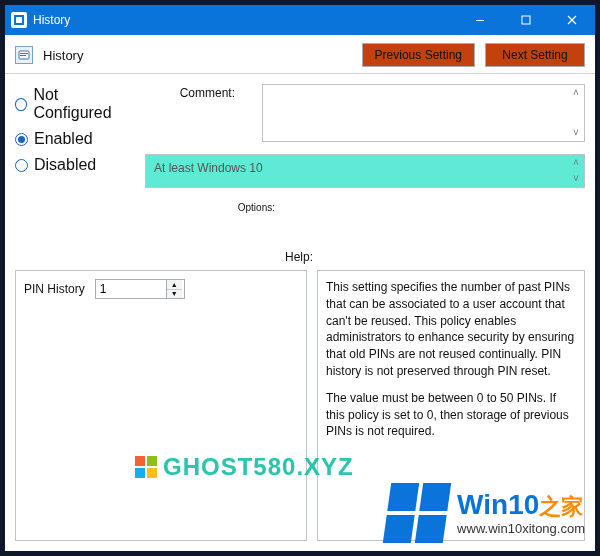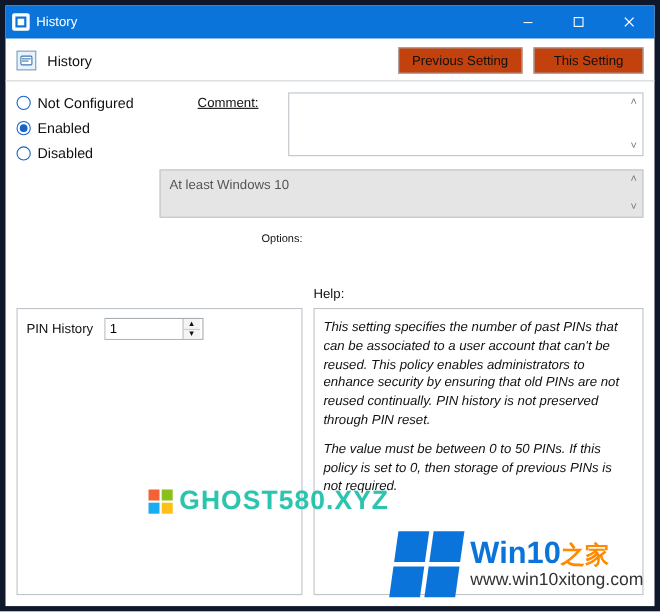--- a/index.html
+++ b/index.html
@@ -91,21 +91,21 @@
   }
   .state-col {
     width:120px;
     padding-top:2px;
     display:flex;
     flex-direction:column;
     gap:8px;
   }
   .radio-row {
     display:flex; align-items:center; gap:6px;
-    font-size:13px;
+    font-size:16px;
     cursor:pointer;
   }
   .radio {
     width:13px; height:13px;
     border:1px solid #1a62c6;
     border-radius:50%;
     display:inline-flex; align-items:center; justify-content:center;
     background:#fff;
   }
   .radio.checked::after{
@@ -144,23 +144,23 @@
   .scroll-up { top:2px; }
   .scroll-down { bottom:2px; }
 
   .supported-row {
     display:flex;
     gap:10px;
     margin-top:6px;
   }
   .supported-box {
     flex:1;
-    height:44px;
+    height:34px;
     border:1px solid #bfc4c9;
-    background:#e5e5e5;
+    background:#5eead4;
     padding:6px 16px 4px 8px;
     font-size:12px;
     position:relative;
     color:#555;
   }
 
   .cols-header {
     display:flex;
     margin-top:14px;
     gap:10px;
@@ -177,27 +177,27 @@
   }
   .panel {
     border:1px solid #bfc4c9;
     background:#fff;
     padding:8px;
     font-size:12px;
     overflow:hidden;
     position:relative;
   }
   .options-panel {
-    width:260px;
+    width:292px;
   }
   .help-panel {
     flex:1;
     line-height:1.4;
   }
-  .help-panel p { margin:0 0 10px 0;font-style:italic; }
+  .help-panel p { margin:0 0 10px 0; }
 
   .opt-row { display:flex; align-items:center; gap:8px; }
   .spinner {
     display:flex;
     border:1px solid #a8adb3;
     height:20px;
     width:90px;
     margin-left:2px;
     background:#fff;
   }
@@ -215,21 +215,21 @@
     display:flex; align-items:center; justify-content:center;
     font-size:7px;
     line-height:1;
     cursor:pointer;
     background:#f4f4f4;
   }
   .spinner .sp:first-child{ border-bottom:1px solid #ccc;}
 
   .watermark1 {
     position:absolute;
-    left:130px; top:368px;
+    left:130px; top:379px;
     font-size:24px;
     font-weight:bold;
     letter-spacing:1px;
     color:#12bfa6;
     opacity:0.9;
     pointer-events:none;
     display:flex; align-items:center; gap:6px;
     text-shadow: 0 0 2px rgba(0,0,0,.1);
   }
   .wm-flag {
@@ -253,21 +253,21 @@
   .wm2-flag {
     width:60px; height:60px;
     display:grid; grid-template-columns:1fr 1fr; grid-template-rows:1fr 1fr;
     gap:4px;
     transform: skewX(-8deg);
   }
   .wm2-flag span { background:#0a74da; }
   .wm2-text { display:flex; flex-direction:column; align-items:flex-start;text-align:right; }
   .wm2-main { font-size:28px; font-weight:700; color:#0a74da; line-height:1; }
   .wm2-main .accent { color:#ff8a00; font-size:22px; }
-  .wm2-url { font-size:16px; color:#333; margin-top:2px; }
+  .wm2-url { font-size:13px; color:#333; margin-top:2px; }
 </style>
 </head>
 <body>
 
 <div class="window">
 
   <div class="titlebar">
     <span class="t-icon">
       <svg viewBox="0 0 12 12">
           <rect x="1" y="1" width="10" height="10" fill="#0a74da"></rect>
@@ -297,21 +297,21 @@
     <span class="h-icon">
       <svg width="12" height="12" viewBox="0 0 12 12">
           <rect x="1" y="2" width="10" height="8" rx="1" fill="#fff" stroke="#3b78b5"></rect>
           <rect x="2" y="4" width="8" height="1" fill="#3b78b5"></rect>
           <rect x="2" y="6" width="6" height="1" fill="#3b78b5"></rect>
         </svg>
     </span>
     <span class="header-title">History</span>
     <span class="header-spacer"></span>
     <div class="nav-btn">Previous Setting</div>
-    <div class="nav-btn">This Setting</div>
+    <div class="nav-btn">Next Setting</div>
   </div>
 
   <div class="body">
 
     <div class="row1">
       <div class="state-col">
         <div class="radio-row">
           <span class="radio"></span>
           <span>Not Configured</span>
         </div>
@@ -319,21 +319,21 @@
           <span class="radio checked"></span>
           <span>Enabled</span>
         </div>
         <div class="radio-row">
           <span class="radio"></span>
           <span>Disabled</span>
         </div>
       </div>
 
       <div style="flex:1; display:flex; flex-direction:column; gap:6px;">
-        <div style="display:flex; gap:27px;text-decoration:underline;">
+        <div style="display:flex; gap:27px;">
           <div class="label-col">Comment:</div>
           <div class="ctrl-col">
             <div class="comment-box">
               <span></span>
               <span class="scroll-up">˄</span>
               <span class="scroll-down">˅</span>
             </div>
           </div>
         </div>
         <div class="supported-row">

